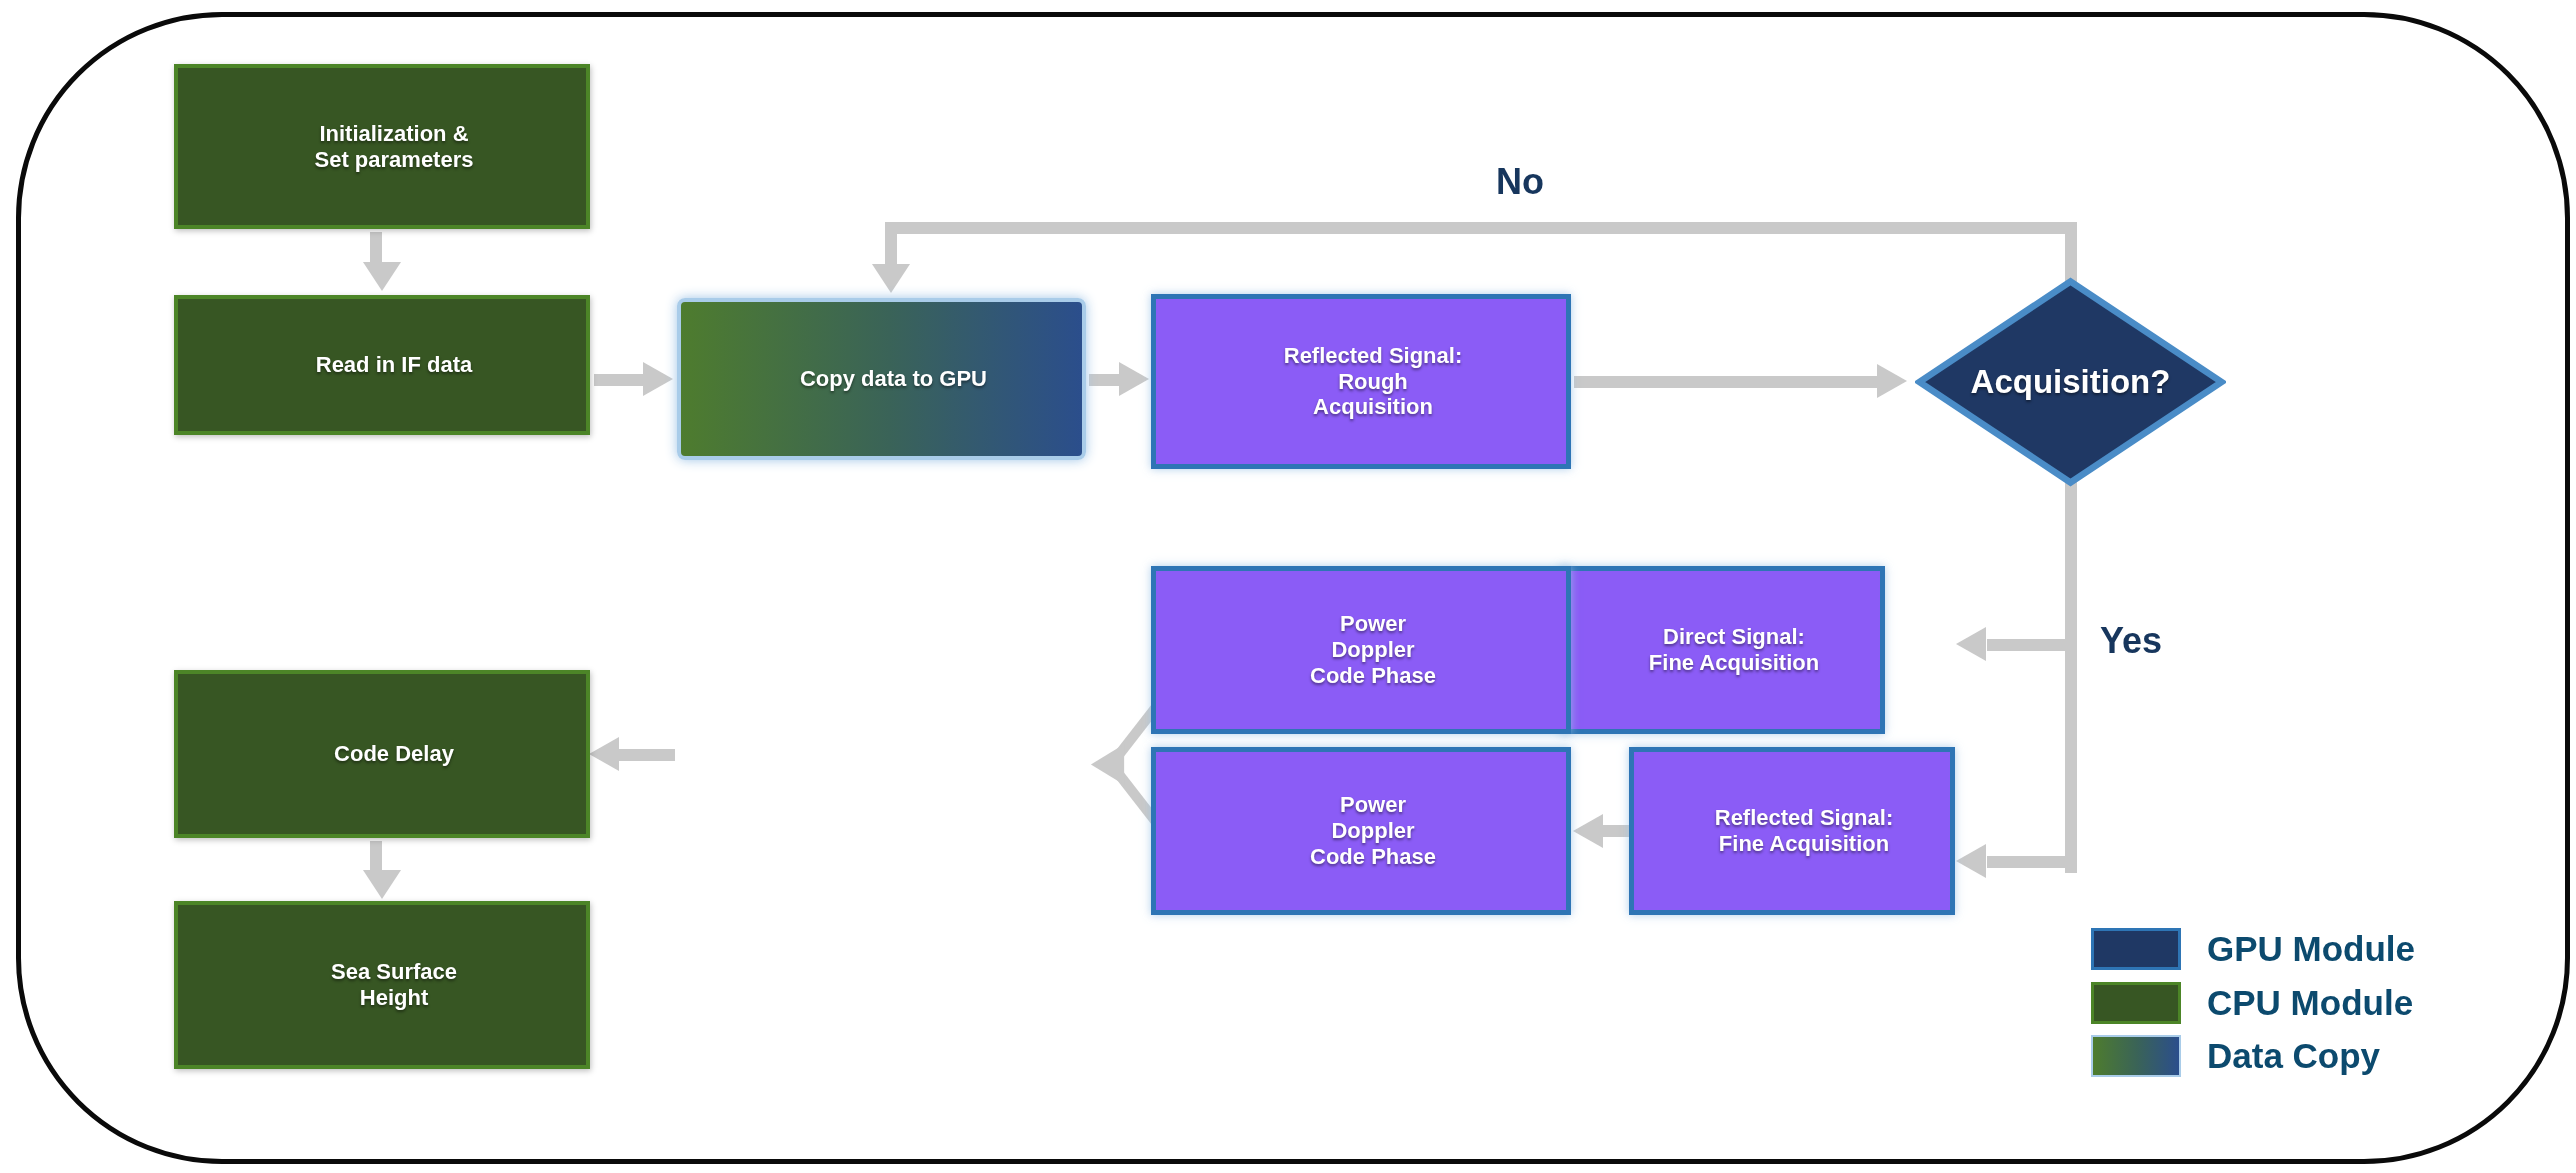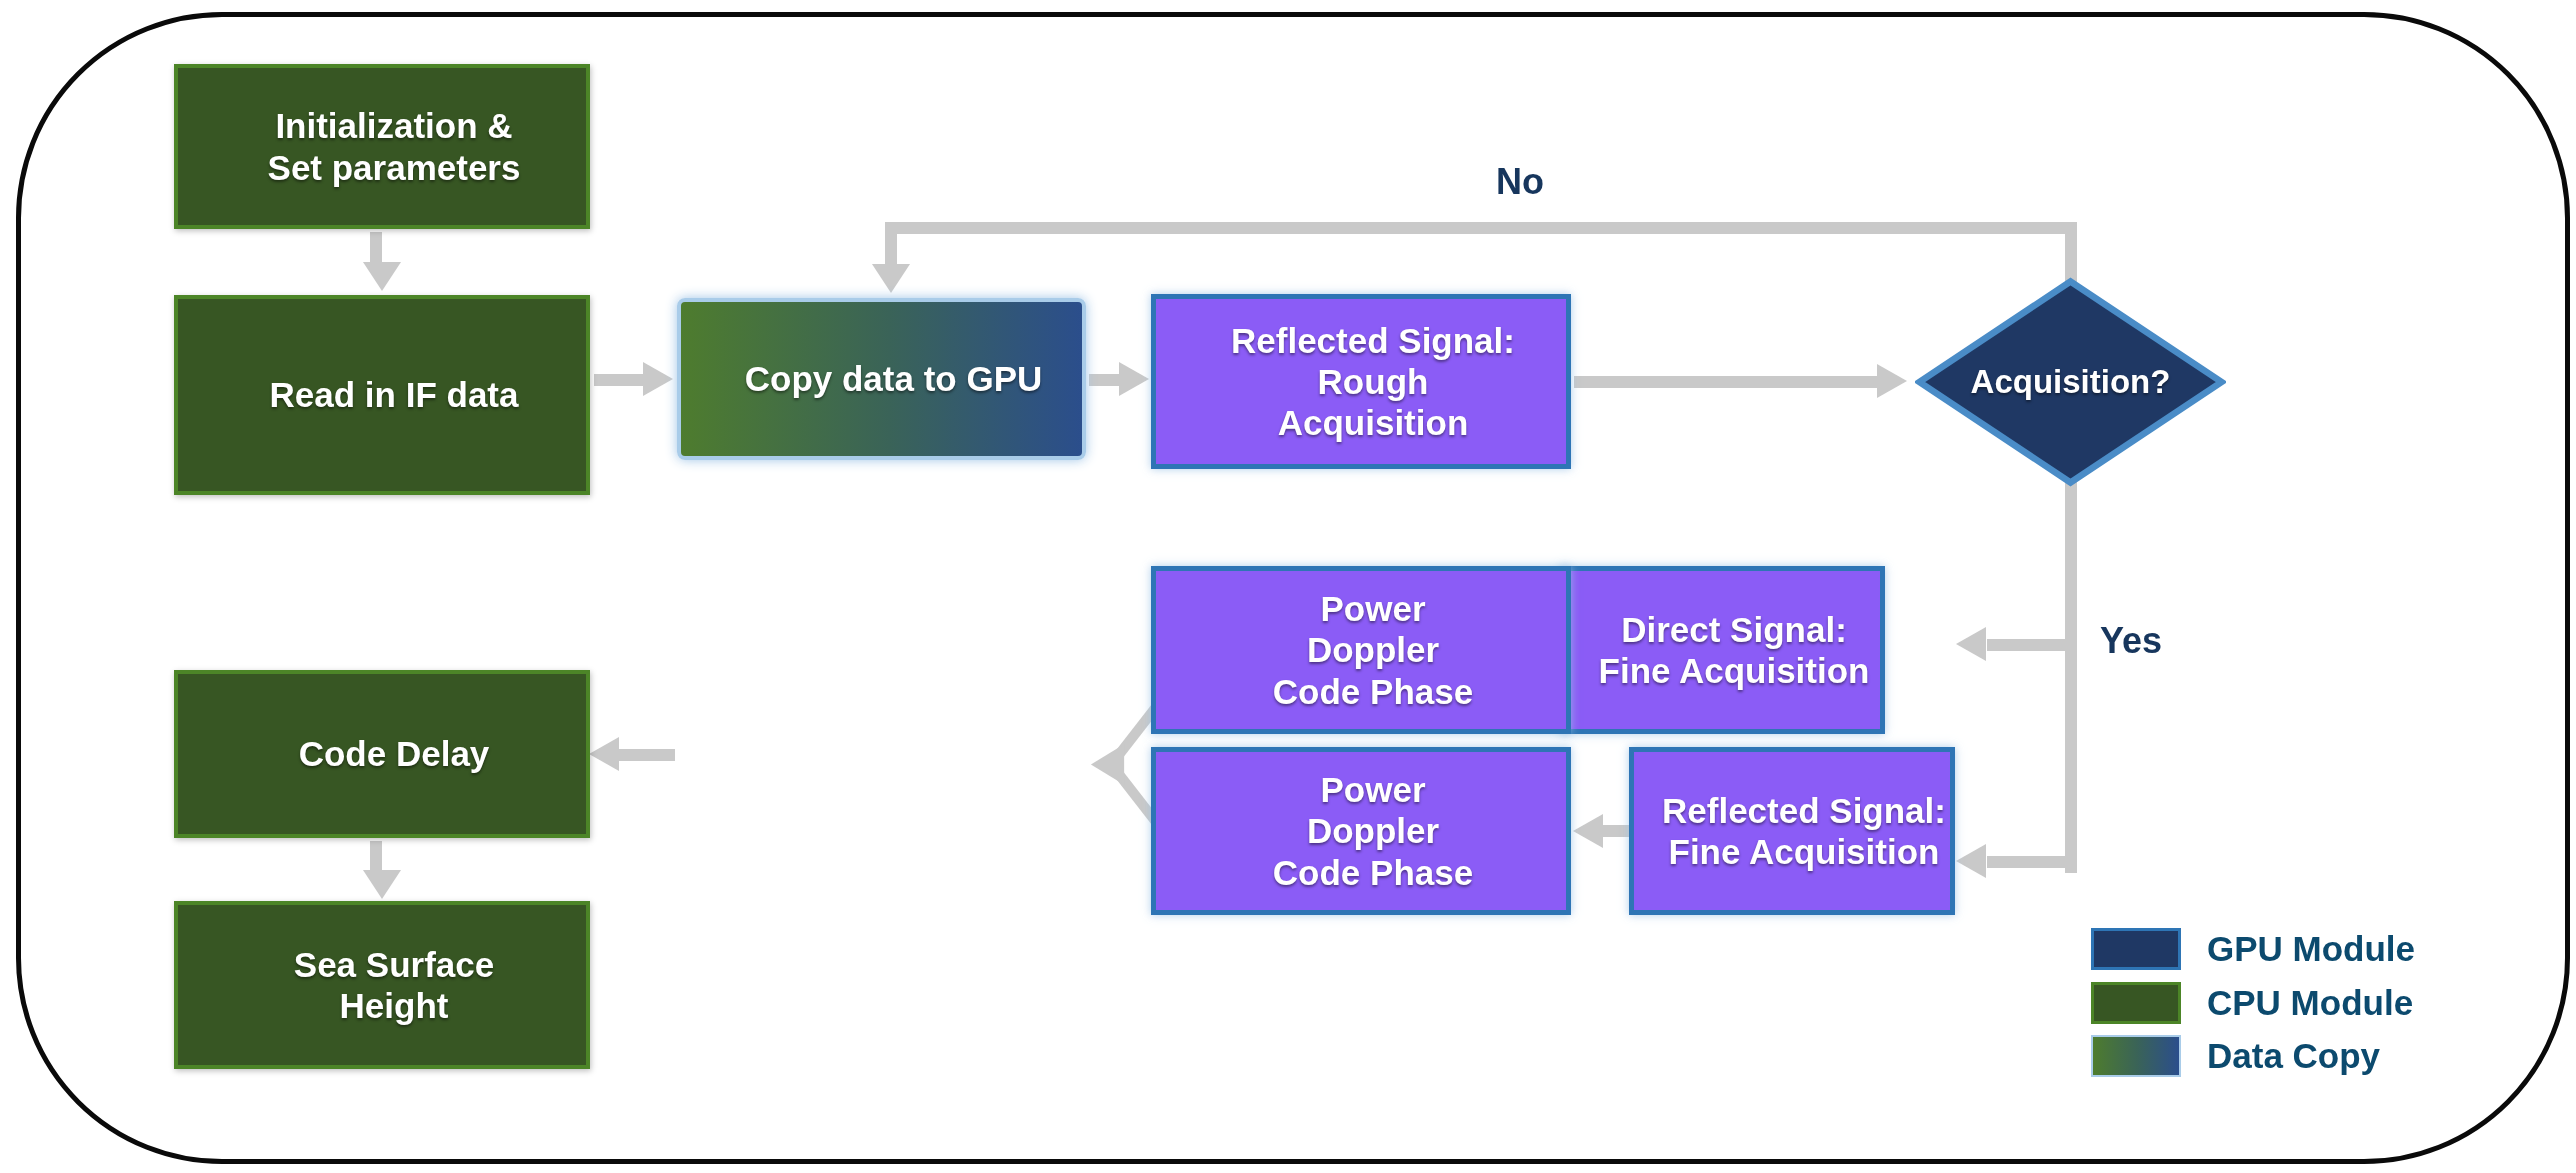--- a/index.html
+++ b/index.html
@@ -6,21 +6,21 @@
   #canvas{
     position:relative;width:2576px;height:1174px;background:#ffffff;overflow:hidden;
     font-family:"Liberation Sans","DejaVu Sans",sans-serif;
   }
   #frame{
     position:absolute;left:16px;top:11.6px;width:2544px;height:1142px;
     border:5.8px solid #0a0a0a;border-radius:206px;background:transparent;
   }
   .node{
     position:absolute;display:flex;align-items:center;justify-content:center;
-    text-align:center;color:#ffffff;font-weight:bold;font-size:35px;line-height:1.18;
+    text-align:center;color:#ffffff;font-weight:bold;font-size:22px;line-height:1.18;
     white-space:pre-line;box-sizing:border-box;
     text-shadow:0 2.2px 2.9px rgba(0,0,0,0.45);
     padding-left:24px;
   }
   .cpu{background:#375623;border:4.3px solid #4c8527;box-shadow:1.4px 2.2px 5.8px rgba(0,0,0,0.25);}
   .gpu{background:#8b5cf6;border:5px solid #2e75b5;box-shadow:0 0 8.7px rgba(155,194,230,0.8);}
   .copy{
     background:linear-gradient(90deg,#4e7c2e 0%,#3a6358 52%,#2b4e8c 100%);
     border:4.3px solid #a9cce9;box-shadow:0 0 11.6px rgba(155,194,230,0.95);
   }
@@ -88,21 +88,21 @@
 
   <div class="shaft" style="left:617px;top:749px;width:58px;height:11.6px;"></div>
   <div class="head left" style="left:589px;top:737px;"></div>
 
   <div class="shaft" style="left:370px;top:841px;width:11.6px;height:32px;"></div>
   <div class="head down" style="left:363px;top:870px;"></div>
 
   <div class="node cpu" style="left:174px;top:64px;width:416px;height:165px;">Initialization &amp;
 Set parameters</div>
 
-  <div class="node cpu" style="left:174px;top:295px;width:416px;height:200px;">Read in IF data</div>
+  <div class="node cpu" style="left:174px;top:295px;width:416px;height:140px;">Read in IF data</div>
 
   <div class="node copy" style="left:677px;top:298px;width:409px;height:162px;border-radius:8px;">Copy data to GPU</div>
 
   <div class="node gpu" style="left:1151px;top:294px;width:420px;height:175px;">Reflected Signal:
 Rough
 Acquisition</div>
 
   <svg class="diamond-wrap" width="311" height="210" viewBox="0 0 430 290">
     <polygon points="215,6 424,145 215,284 6,145" fill="#1f3864" stroke="#4a8cc7" stroke-width="9"></polygon>
   </svg>

